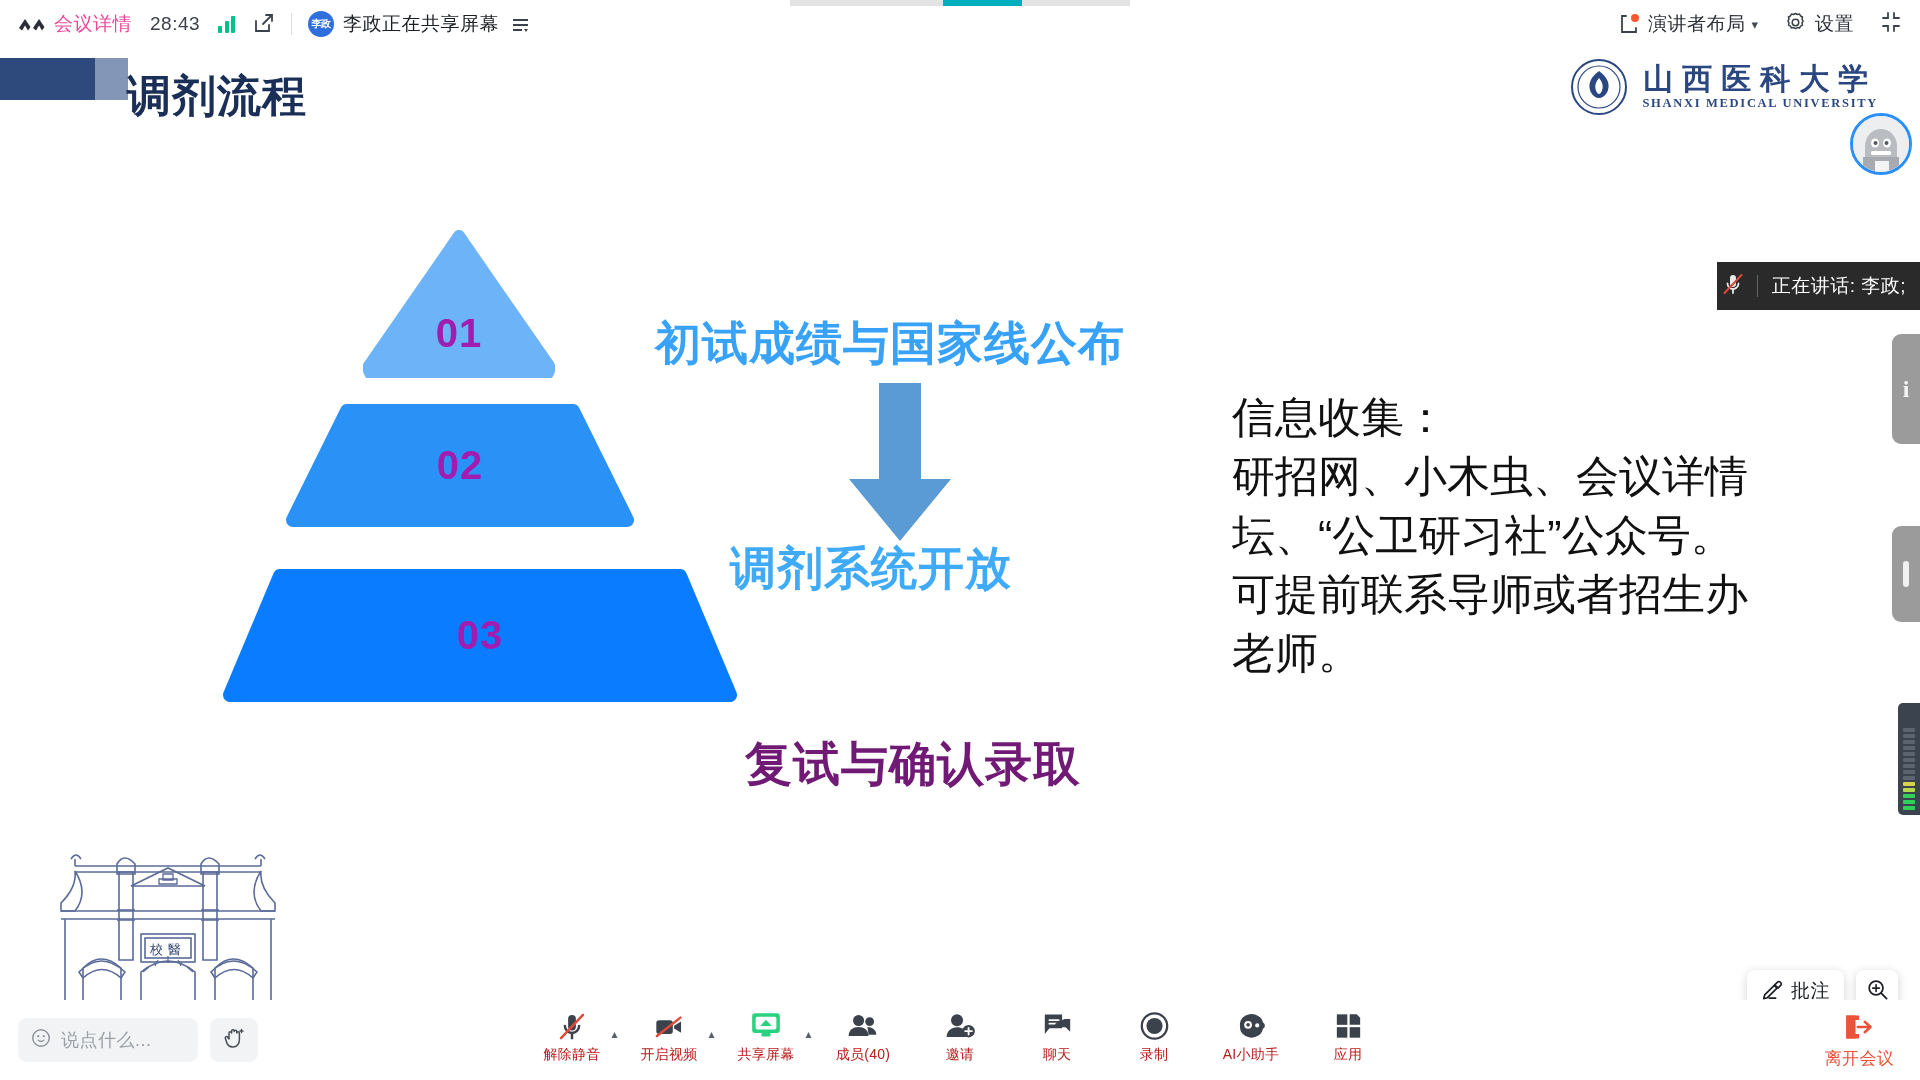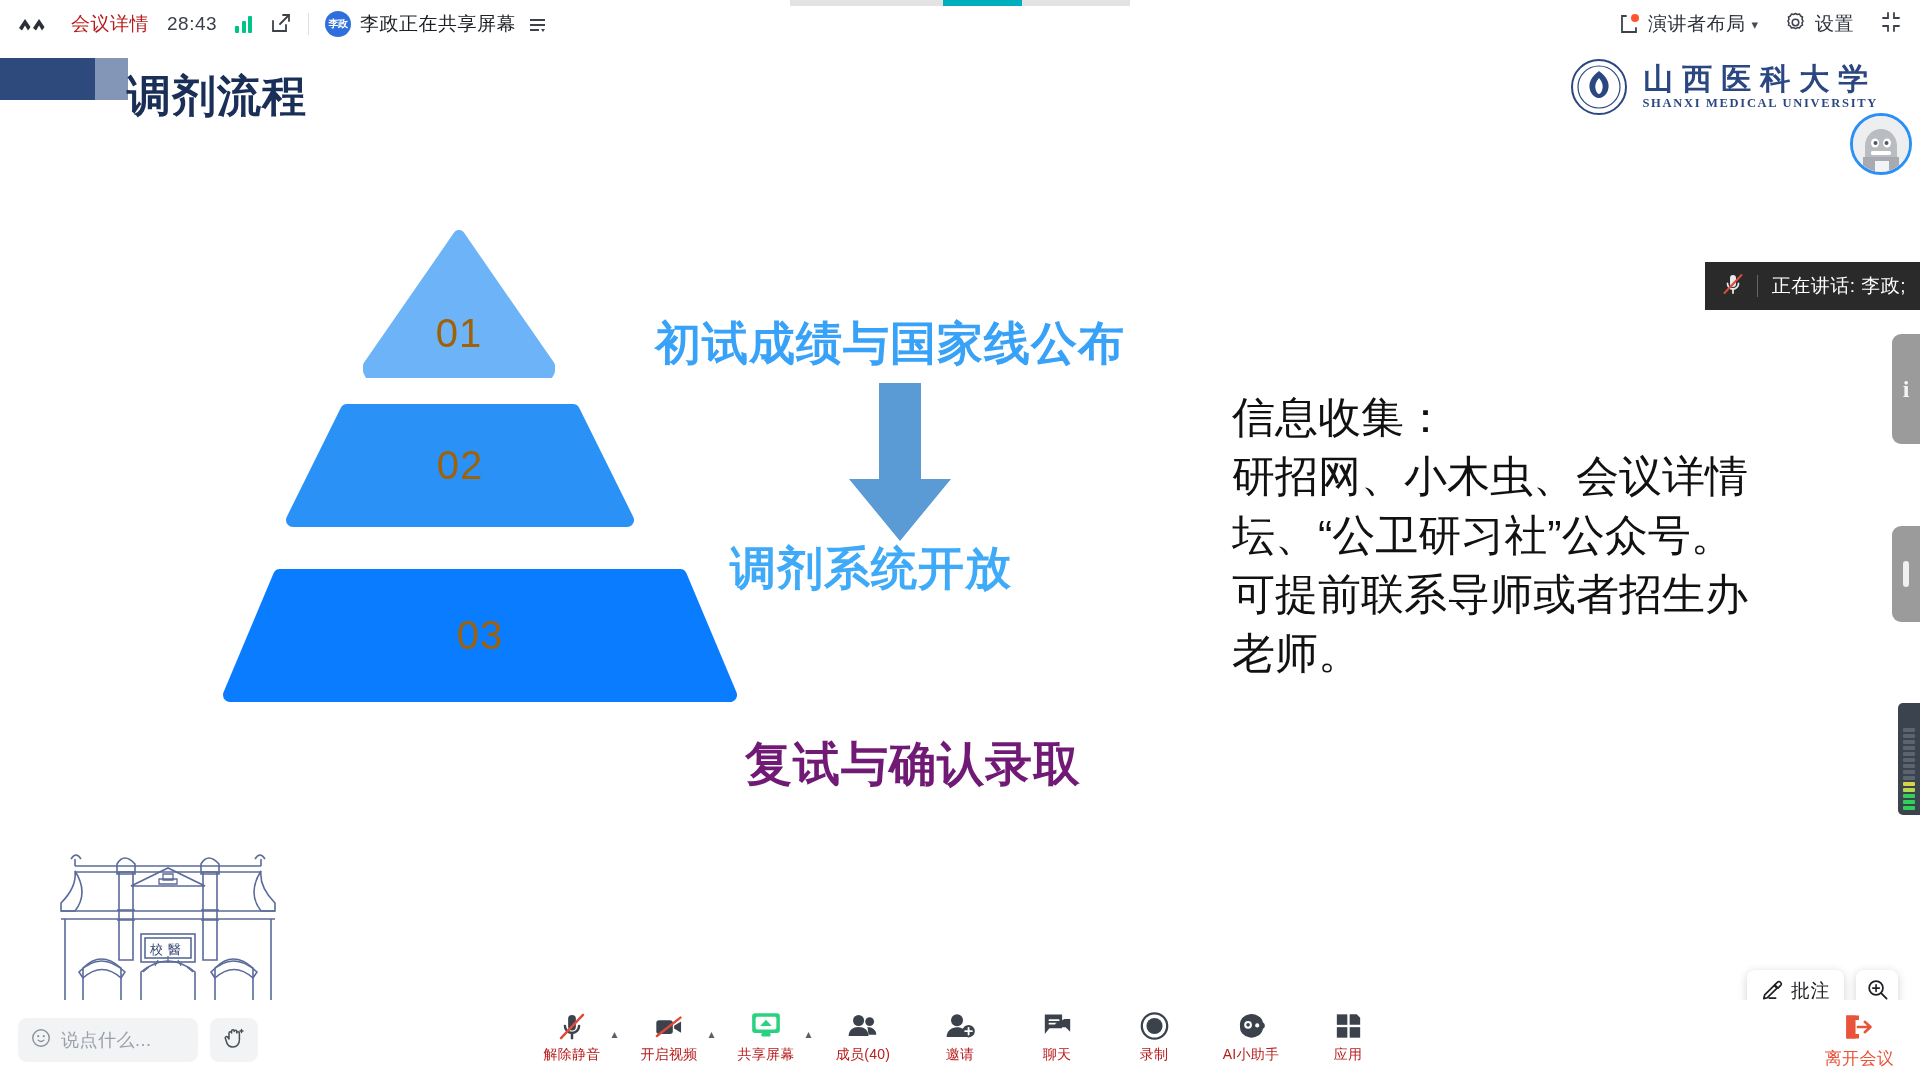--- a/index.html
+++ b/index.html
@@ -11,21 +11,21 @@
   }
 
   
   .topbar {
     position:absolute; left:0; top:0; width:1920px; height:48px;
     background:#ffffff; display:flex; align-items:center;
     padding:0 18px; z-index:40;
   }
   .tb-left { display:flex; align-items:center; gap:0px; }
   .tb-logo { width:30px; height:22px; display:flex; align-items:center; justify-content:center; }
-  .tb-text { font-size:19px; color:#b91c1c; margin-left:23px; letter-spacing:.5px; }
+  .tb-text { font-size:19px; color:#ec4899; margin-left:6px; letter-spacing:.5px; }
   .tb-timer { font-size:19px; color:#3a3f4a; margin-left:18px; letter-spacing:.5px; }
   .tb-signal { margin-left:18px; display:flex; align-items:flex-end; gap:2.5px; height:18px;}
   .bar1,.bar2,.bar3 { width:4px; background:#00c389; border-radius:1px; }
   .bar1 { height:7px; }
   .bar2 { height:12px; }
   .bar3 { height:17px; }
   .tb-popout { margin-left:18px; width:22px; height:22px; }
   .tb-div { width:1px; height:22px; background:#dcdfe6; margin:0 16px; }
   .tb-avatar-sm {
     width:26px; height:26px; border-radius:50%;
@@ -77,21 +77,21 @@
   }
   .ul-en {
     font-family:"Liberation Serif","DejaVu Serif",serif;
     font-size:12.5px; font-weight:bold; color:#2b4781;
     letter-spacing:1.7px; line-height:16px; white-space:nowrap;
   }
 
   
   .pyramid { position:absolute; left:0px; top:180px; width:720px; height:460px; }
   .pyr-num {
-    color:#a16207; font-weight:normal; font-size:40px;
+    color:#a21caf; font-weight:bold; font-size:40px;
     letter-spacing:1px; position:relative; z-index:2;
   }
 
   .tri01 {
     position:absolute; left:363px; top:2px; width:192px; height:148px;
   }
   .trap02 { position:absolute; left:285px; top:175px; width:350px; height:125px; }
   .trap03 { position:absolute; left:222px; top:340px; width:516px; height:135px; }
 
   .num01 { position:absolute; left:363px; top:2px; width:192px; height:148px; display:flex; align-items:flex-end; justify-content:center; padding-bottom:22px; }
@@ -122,21 +122,21 @@
   .self-avatar {
     position:absolute; right:8px; top:65px;
     width:62px; height:62px; border-radius:50%;
     border:3px solid #2a8ff7; background:#e9eaec;
     display:flex; align-items:center; justify-content:center;
     overflow:hidden; z-index:30;
   }
   .speaking-pill {
     position:absolute; right:0px; top:214px; height:48px;
     background:#2a2a2a; color:#fff;
-    display:flex; align-items:center; padding:0 14px 0 16px;
+    display:flex; align-items:center; padding:0 14px 0 4px;
     z-index:30;
   }
   .sp-div { width:1px; height:22px; background:#666; margin:0 14px 0 12px; }
   .sp-text { font-size:19px; letter-spacing:.5px; }
 
   .side-tab {
     position:absolute; right:0; background:#9b9b9b;
     border-radius:9px 0 0 9px; display:flex;
     align-items:center; justify-content:center; z-index:28;
   }

